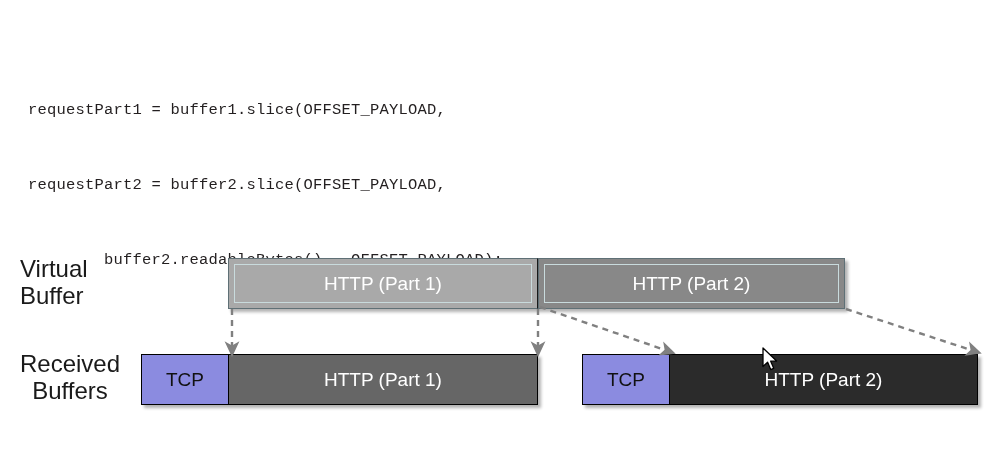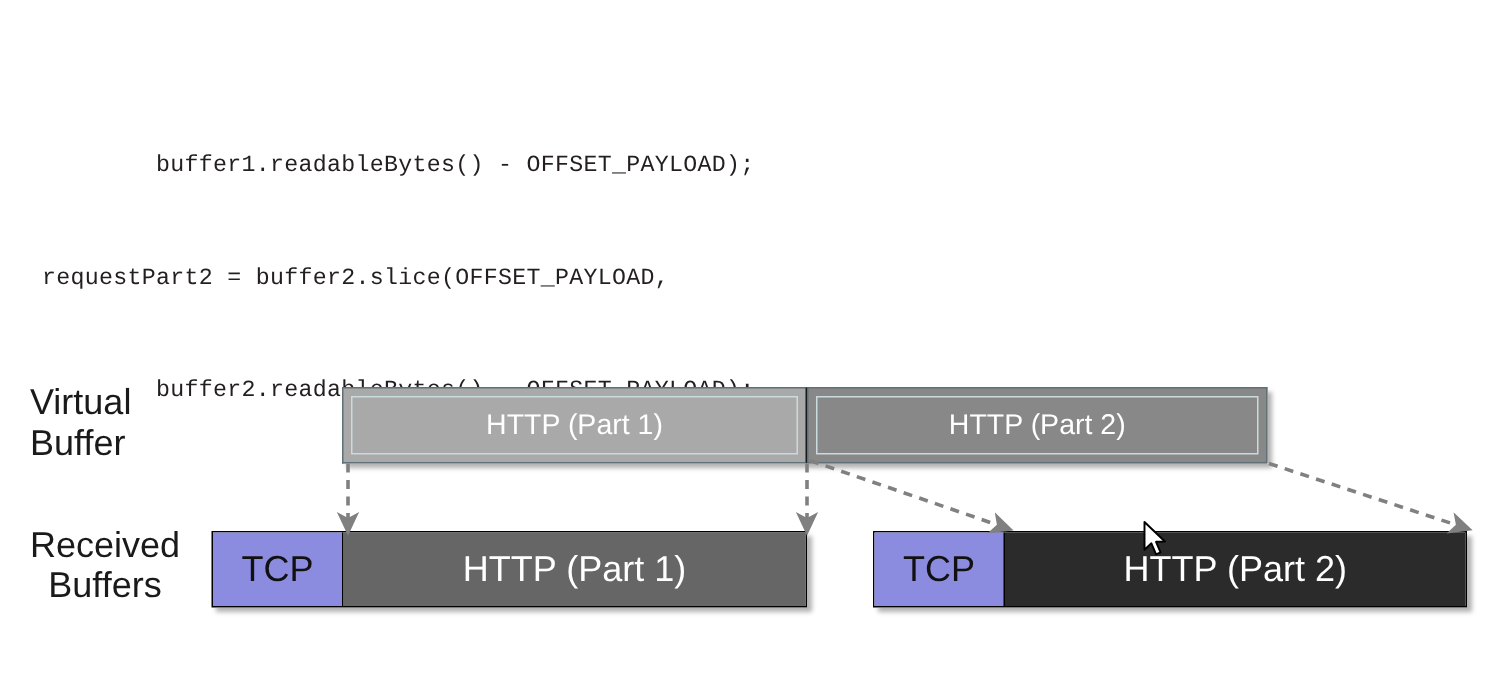--- a/index.html
+++ b/index.html
@@ -101,21 +101,21 @@
     box-shadow: 3px 3px 3px rgba(0,0,0,0.30);
   }
   #recv-buffer-1 { left: 141px; width: 397px; }
   #recv-buffer-2 { left: 582px; width: 396px; }
 
   .rb-seg {
     box-sizing: border-box;
     display: flex;
     align-items: center;
     justify-content: center;
-    font-size: 24px;
+    font-size: 19px;
     font-family: "Liberation Sans", sans-serif;
   }
   .rb-tcp {
     flex: 0 0 87px;
     background: #8b8be0;
     color: #111111;
     border-right: 1.5px solid #000000;
   }
   #recv-buffer-2 .rb-tcp { flex: 0 0 87px; }
   .rb-http-1 {
@@ -144,21 +144,21 @@
     top: 347px;
     width: 18px;
     height: 26px;
     pointer-events: none;
   }
 </style>
 </head>
 <body>
 
 <div id="code-block">
-  <div class="code-line">        buffer1.readableBytes() - OFFSET_PAYLOAD);</div>
+  <div class="code-line">requestPart1 = buffer1.slice(OFFSET_PAYLOAD,</div>
   <div class="code-line">requestPart2 = buffer2.slice(OFFSET_PAYLOAD,</div>
   <div class="code-line">        buffer2.readableBytes() - OFFSET_PAYLOAD);</div>
   <div class="code-line blank"></div>
   
 </div>
 
 <div class="row-label" id="label-virtual-buffer">Virtual
 Buffer</div>
 
 <div class="row-label" id="label-received-buffers">Received

